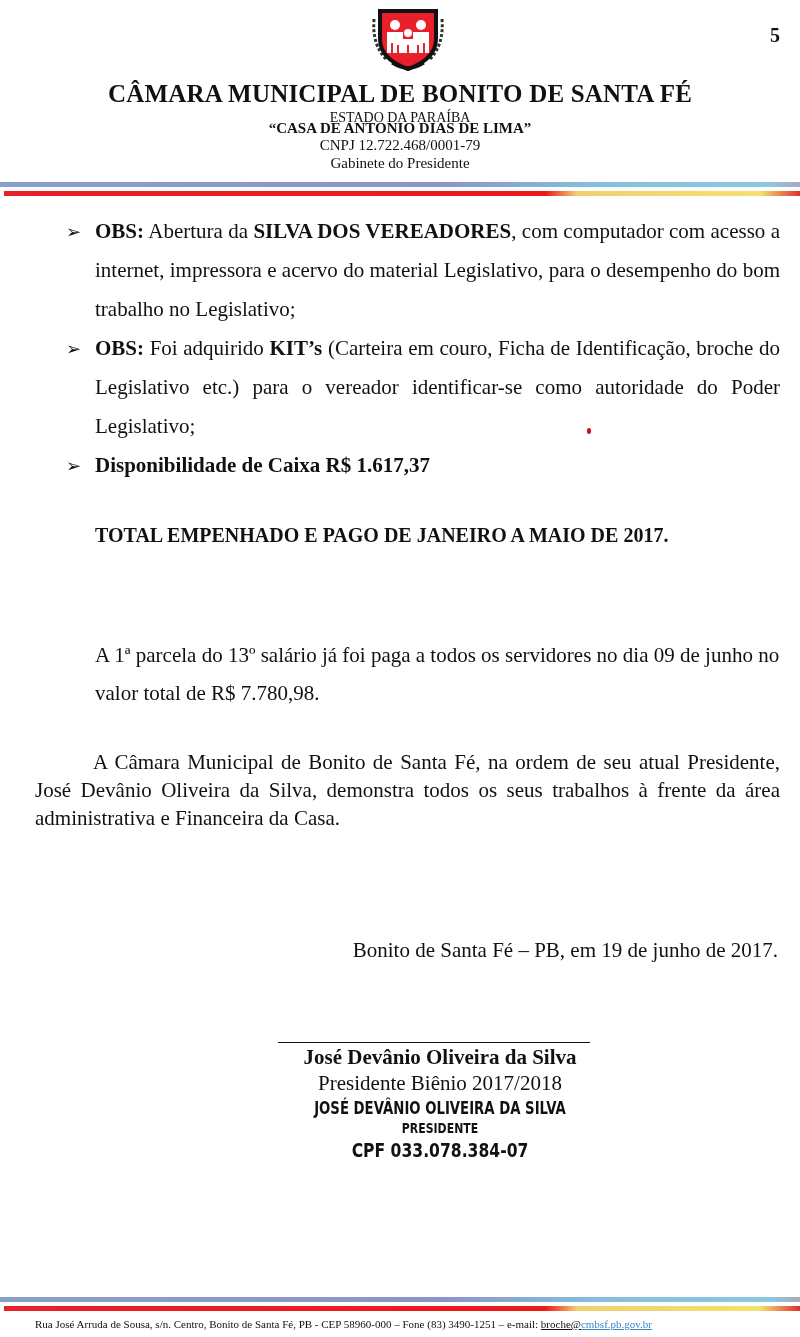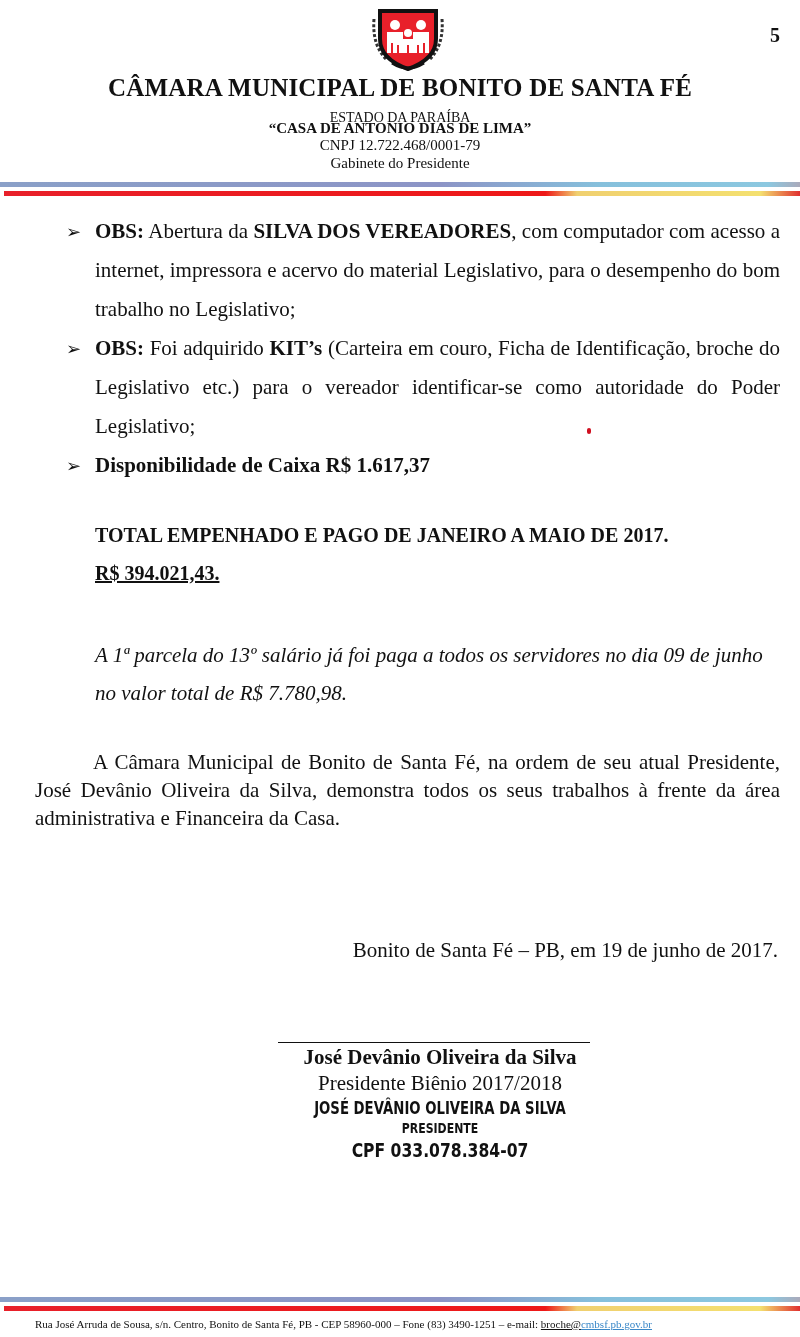--- a/index.html
+++ b/index.html
@@ -2,32 +2,32 @@
 <html><head>
 <meta charset="utf-8">
 <style>
   html, body { margin: 0; padding: 0; background: #ffffff; }
   body { width: 800px; height: 1337px; position: relative; overflow: hidden; font-family: "Liberation Serif", serif; color: #111; }
   .abs { position: absolute; }
   .center { left: 0; width: 800px; text-align: center; }
   .logo { left: 368px; top: 5px; width: 80px; height: 68px; }
   .page-num { right: 20px; top: 24px; font-weight: bold; font-size: 20px; }
   .h-state { top: 74px; font-size: 14px; margin-top: 36px; }
-  .h-title { top: 74px; font-size: 25px; font-weight: bold; letter-spacing: 0.2px; }
+  .h-title { top: 80px; font-size: 25px; font-weight: bold; letter-spacing: 0.2px; }
   .h-motto { top: 120px; font-size: 15px; font-weight: bold; }
   .h-cnpj { top: 137px; font-size: 15px; }
   .h-cab { top: 155px; font-size: 15px; }
   .stripe-blue { left: 0; width: 800px; height: 5px; background: linear-gradient(90deg,#8aa0c8 0%, #8c94c6 55%, #86c0dc 75%, #8cc8e0 96%, #aab 100%); }
   .stripe-red { left: 4px; width: 796px; height: 5px; background: linear-gradient(90deg,#e8202a 0%, #ee1818 68%, #f0d070 72%, #f4e070 95%, #e03030 100%); }
   .bullets { left: 60px; top: 212px; width: 720px; font-size: 21px; line-height: 39px; }
   .bullet { position: relative; padding-left: 35px; text-align: justify; margin: 0; }
   .arrow { position: absolute; left: 6px; top: 0; font-size: 18px; font-family: "DejaVu Sans", sans-serif; }
   .total { left: 95px; top: 516px; width: 685px; font-size: 20px; font-weight: bold; line-height: 38px; }
   .total .amount { text-decoration: underline; }
-  .italic-para { left: 95px; top: 636px; width: 685px; font-size: 21px; font-style: italic; line-height: 38px; }
+  .italic-para { left: 95px; top: 636px; width: 685px; font-size: 21px; line-height: 38px; }
   .para { left: 35px; top: 748px; width: 745px; font-size: 21px; line-height: 28px; text-align: justify; }
   .para .indent { display: inline-block; width: 58px; }
   .date { right: 22px; top: 938px; font-size: 21px; }
   .sig-line { left: 278px; top: 1042px; width: 312px; height: 1px; background: #111; }
   .sig-name { top: 1045px; left: 270px; width: 340px; text-align: center; font-size: 21px; font-weight: bold; }
   .sig-role { top: 1071px; left: 270px; width: 340px; text-align: center; font-size: 21px; }
   .stamp { left: 270px; width: 340px; text-align: center; font-family: "DejaVu Sans", sans-serif; font-weight: bold; transform: scaleX(0.78); }
   .stamp1 { top: 1098px; font-size: 17px; }
   .stamp2 { top: 1120px; font-size: 14px; }
   .stamp3 { top: 1138px; font-size: 20px; }
@@ -72,21 +72,20 @@
   </p>
   <p class="bullet">
     <span class="arrow">➢</span>
     <b>Disponibilidade de Caixa R$ 1.617,37</b>
   </p>
 </div>
 <div class="speck"></div>
 
 <div class="abs total">
   <div>TOTAL EMPENHADO E PAGO DE JANEIRO A MAIO DE 2017.</div>
-  <div><span class="amount">R$ 394.021,43.</span></div>
 </div>
 
 <div class="abs italic-para">A 1ª parcela do 13º salário já foi paga a todos os servidores no dia 09 de junho no valor total de R$ 7.780,98.</div>
 
 <div class="abs para"><span class="indent"></span><span>A Câmara Municipal de Bonito de Santa Fé, na ordem de seu atual Presidente, José Devânio Oliveira da Silva, demonstra todos os seus trabalhos à frente da área administrativa e Financeira da Casa.</span></div>
 
 <div class="abs date">Bonito de Santa Fé – PB, em 19 de junho de 2017.</div>
 
 <div class="abs sig-line"></div>
 <div class="abs sig-name">José Devânio Oliveira da Silva</div>

